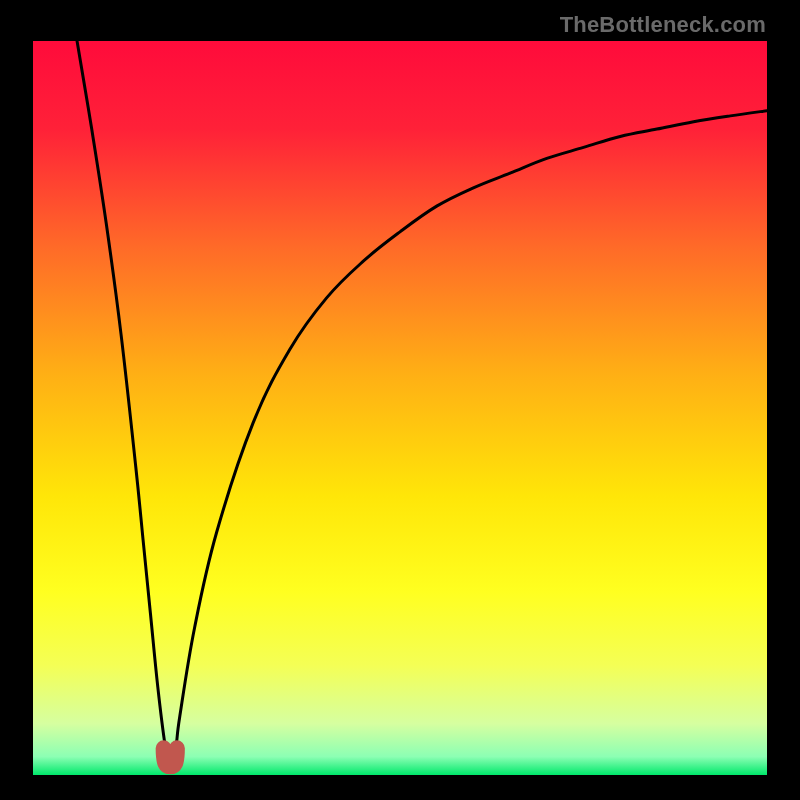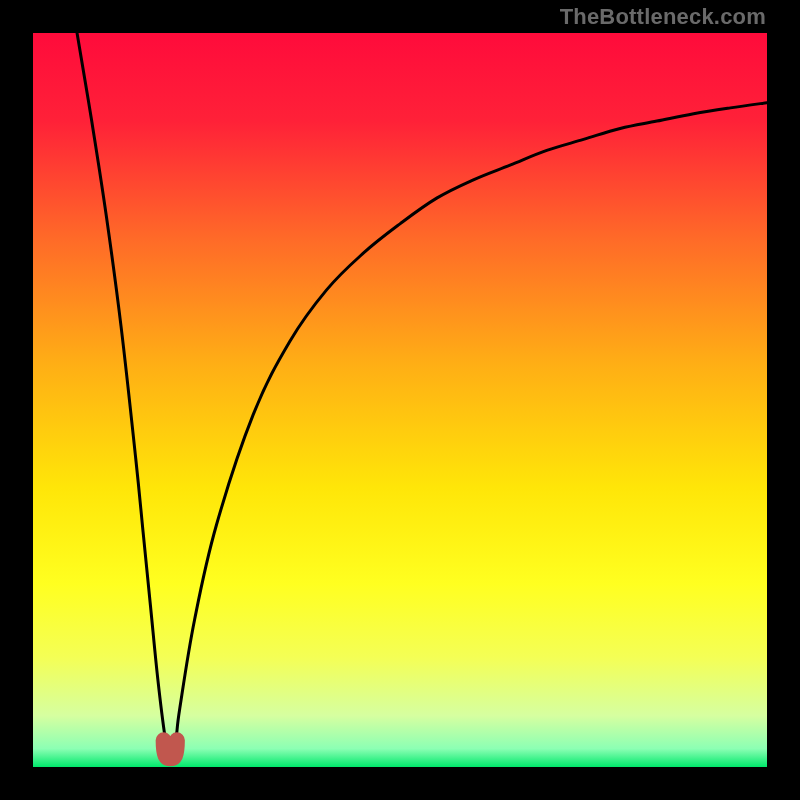--- a/index.html
+++ b/index.html
@@ -7,21 +7,21 @@
     padding: 0;
     width: 800px;
     height: 800px;
     background: #000;
     overflow: hidden;
     font-family: Arial, Helvetica, sans-serif;
   }
   .frame {
     position: absolute;
     left: 0;
-    top: 0;
+    top: 8px;
     width: 800px;
     height: 664px;
     background: #000;
   }
   .plot-area {
     position: absolute;
     left: 33px;
     top: 33px;
     width: 734px;
     height: 734px;

